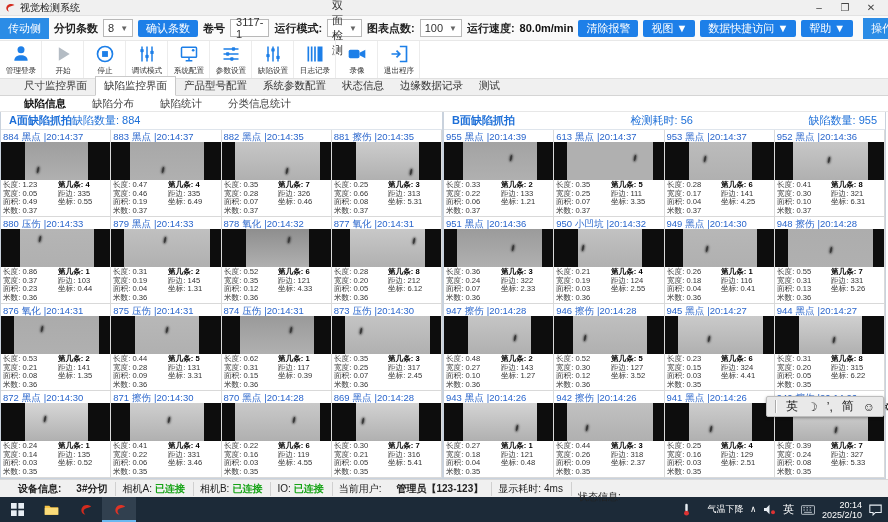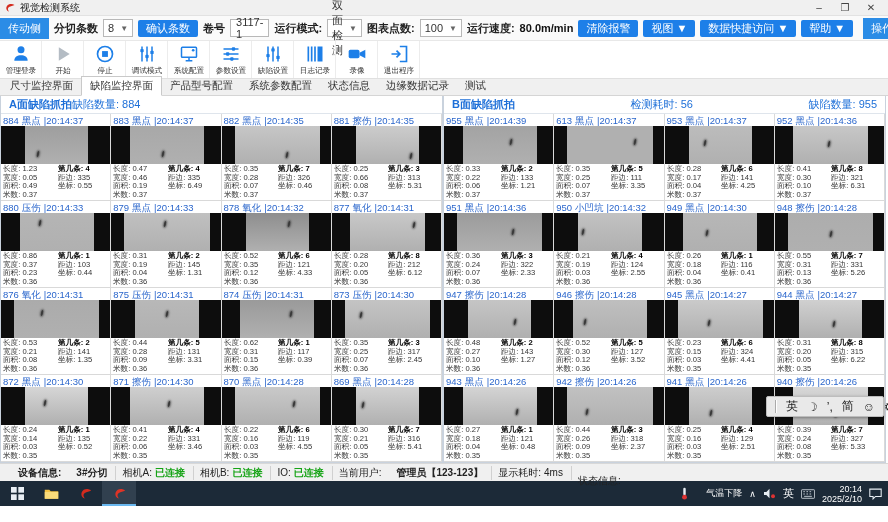--- a/index.html
+++ b/index.html
@@ -25,21 +25,21 @@
   .menu-btn { display:inline-flex; align-items:center; gap:4px; }
   .toolbar1 .push { flex:1; }
 
   
   .toolbar2 { height:38px; background:#fff; display:flex; align-items:stretch; border-bottom:1px solid #e0e0e0; }
   .tb-item { width:42px; display:flex; flex-direction:column; align-items:center; justify-content:center; gap:1px; border-right:1px solid #ececec; color:#1d7fe8; cursor:pointer; }
   .tb-item .ic { height:20px; display:flex; align-items:center; }
   .tb-item .tb-lbl { font-size:8px; color:#333; white-space:nowrap; transform:scale(.95); }
 
   
-  .maintabs { height:17px; background:#f0f0f0; display:flex; align-items:flex-end; padding-left:2px; border-bottom:1px solid #d5d5d5; }
+  .maintabs { height:17px; background:#f0f0f0; display:flex; align-items:flex-end; padding-left:16px; border-bottom:1px solid #d5d5d5; }
   .mtab { font-size:10.5px; color:#333; padding:2px 8px 2px; cursor:pointer; }
   .mtab.active { background:#fff; border:1px solid #c9c9c9; border-bottom:1px solid #fff; margin-bottom:-1px;text-align:center; }
 
   
   .subtabs { height:16px; background:#fff; display:flex; align-items:center; padding-left:24px; gap:26px; border-bottom:1px solid #e7e7e7; }
   .stab { font-size:10.5px; color:#444; cursor:pointer; }
   .stab.active { font-weight:bold; color:#111; }
 
   
   .panels { display:flex; height:367px; }
@@ -65,21 +65,21 @@
   .statusbar .seg:last-child { border-right:none;margin-top:17px; }
   .ok { color:#15a315; font-weight:bold; }
   .sb-b { font-weight:bold;margin-left:12px; }
 
   
   .taskbar { height:25px; background:#1c2a38; display:flex; align-items:center; color:#fff; }
   .tk-left { display:flex; align-items:center; height:100%; }
   .tk-btn { width:34px; height:100%; display:flex; align-items:center; justify-content:center; cursor:pointer; }
   .tk-btn.active { background:#31404f; box-shadow:inset 0 -2px 0 #6ab8f0; }
   .tk-right { margin-left:auto; display:flex; align-items:center; gap:7px; padding-right:6px; font-size:9px; height:100%; }
-  .tray-item { display:flex; align-items:flex-start; gap:17px; cursor:pointer; }
+  .tray-item { display:flex; align-items:flex-start; gap:17px; cursor:pointer;font-family:Liberation Mono, monospace; }
   .clock { text-align:right; line-height:10px; font-size:9px; }
   .appdot { width:15px; height:15px; }
 
   
   .imebar { position:absolute; left:766px; top:396px; width:118px; height:21px; background:#e9e9e9; border:1px solid #bdbdbd; border-radius:2px; display:flex; align-items:center; gap:9px; padding:0 8px; font-size:12px; color:#222; box-shadow:0 1px 3px rgba(0,0,0,.35); }
   .imebar .grip { width:3px; height:13px; border-left:1px solid #aaa; border-right:1px solid #fff; }
   .imebar span { cursor:pointer; }
 </style>
 </head>
 <body>
@@ -245,20 +245,26 @@
   <div class="maintabs" id="maintabs">
       <span class="mtab">尺寸监控界面</span>
       <span class="mtab active">缺陷监控界面</span>
       <span class="mtab">产品型号配置</span>
       <span class="mtab">系统参数配置</span>
       <span class="mtab">状态信息</span>
       <span class="mtab">边缘数据记录</span>
       <span class="mtab">测试</span>
     </div>
 
+  <div class="subtabs" id="subtabs">
+      <span class="stab active">缺陷信息</span>
+      <span class="stab">缺陷分布</span>
+      <span class="stab">缺陷统计</span>
+      <span class="stab">分类信息统计</span>
+    </div>
 
   <div class="panels" id="panels">
       <div class="panel">
         <div class="panel-head">
           <span class="panel-title">A面缺陷抓拍</span>
           <span>缺陷数量:  884</span>
         </div>
         <div class="grid">
   <div class="cell">
     <div class="cell-head">

